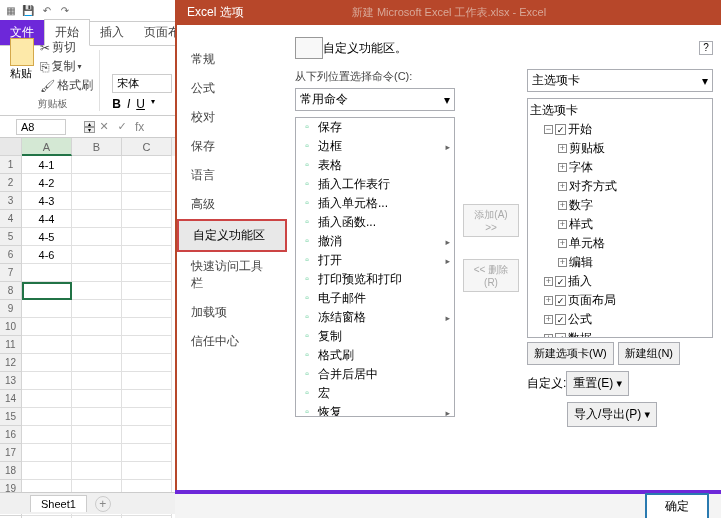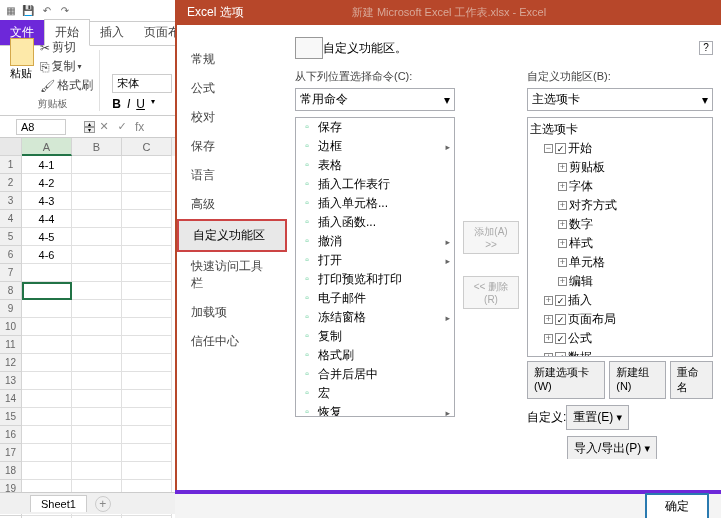--- a/index.html
+++ b/index.html
@@ -379,21 +379,20 @@
                 <span>恢复</span>
                 <span class="arrow">▸</span>
               </div>
             </div>
         </div>
         <div class="midbtns">
           <div class="mbtn">添加(A) &gt;&gt;</div>
           <div class="mbtn">&lt;&lt; 删除(R)</div>
         </div>
         <div class="colpane">
-          <div class="pane-lbl">自定义功能区(B):</div>
           <div class="sel-drop">
               <span>主选项卡</span>
               <span>▾</span>
             </div>
           <div class="tree" id="tree">
               <div class="tn l0">
                 <span>主选项卡</span>
               </div>
               <div class="tn l1">
                 <span class="tg">−</span>
@@ -445,21 +444,20 @@
               </div>
               <div class="tn l1">
                 <span class="tg">+</span>
                 <span class="cb">✓</span>
                 <span>数据</span>
               </div>
             </div>
           <div class="dlg-actions">
             <div class="abtn">新建选项卡(W)</div>
             <div class="abtn">新建组(N)</div>
-            <div class="abtn">重命名</div>
           </div>
           <div class="custrow">
             <span>自定义:</span>
             <div class="abtn"><span>重置(E)</span> ▾</div>
           </div>
           <div class="custrow">
             <span style="width:40px"></span>
             <div class="abtn"><span>导入/导出(P)</span> ▾</div>
           </div>
         </div>

